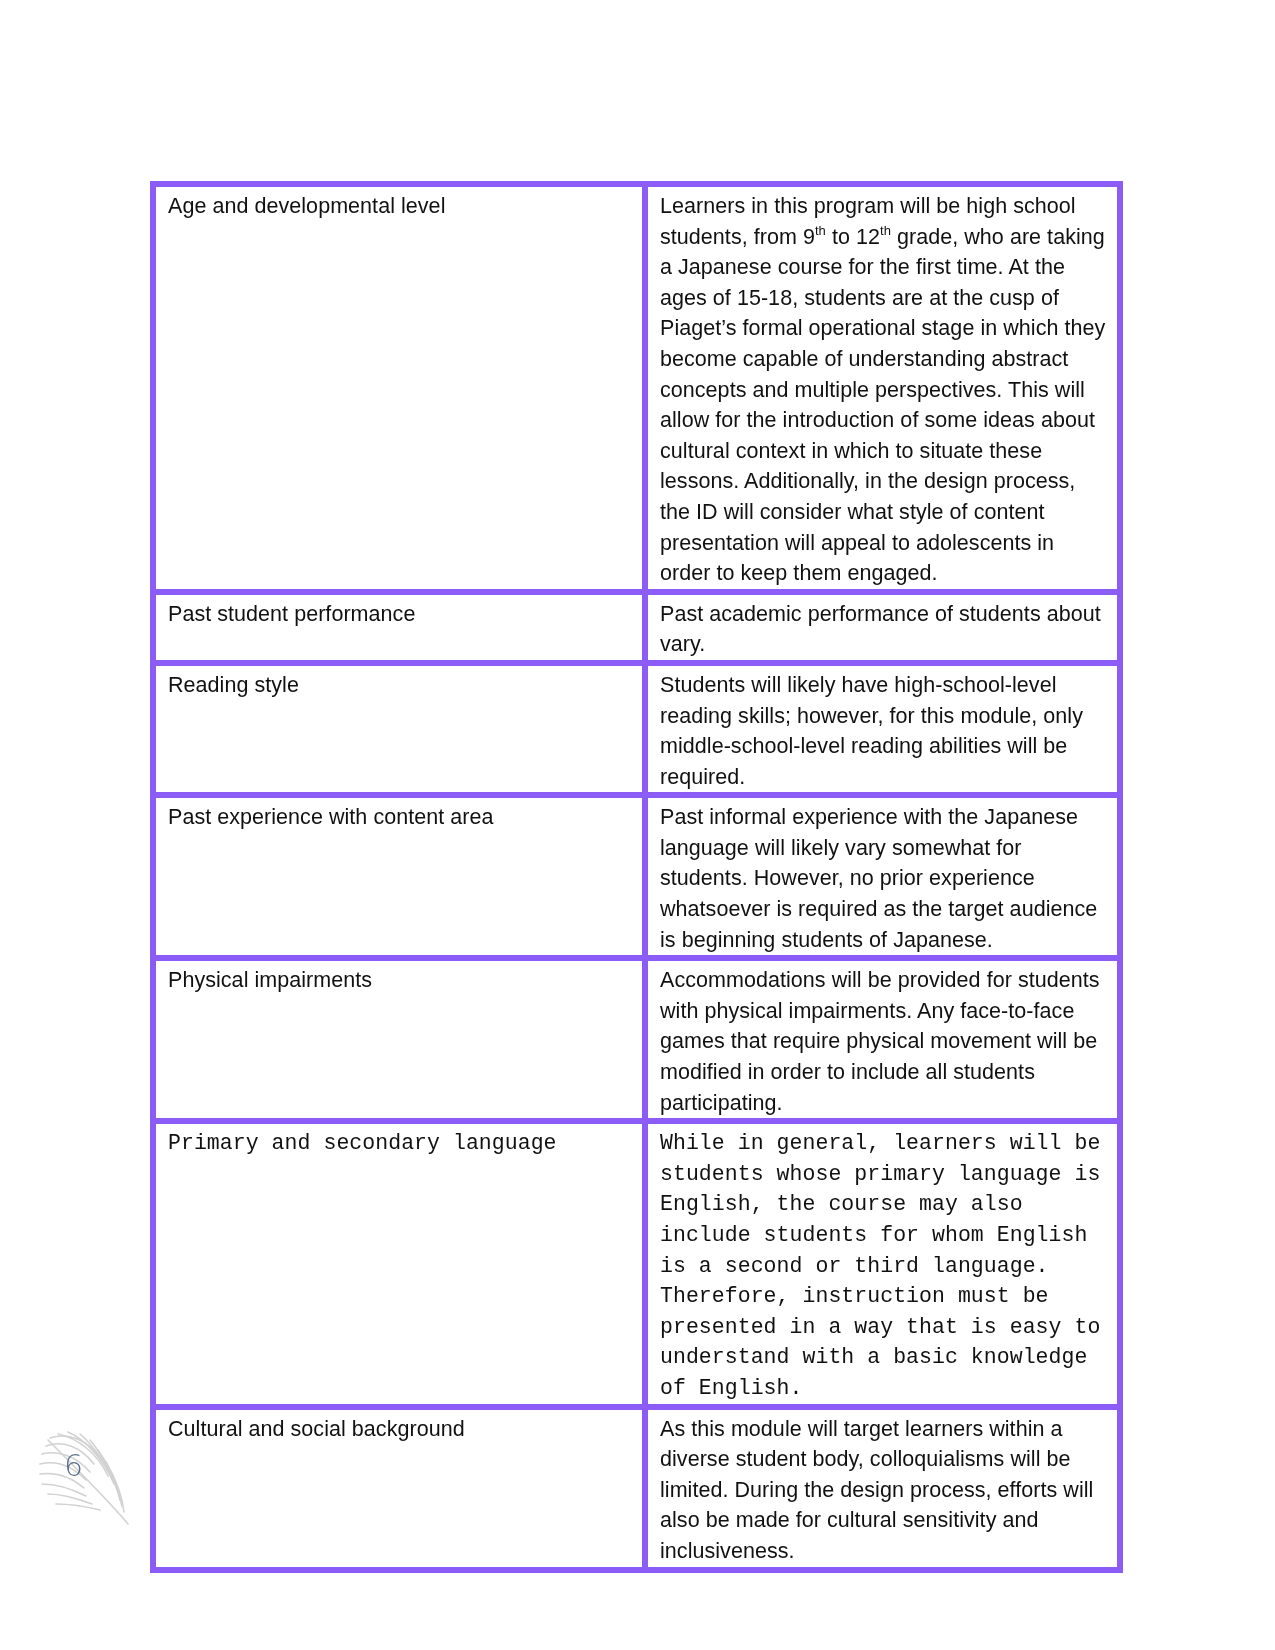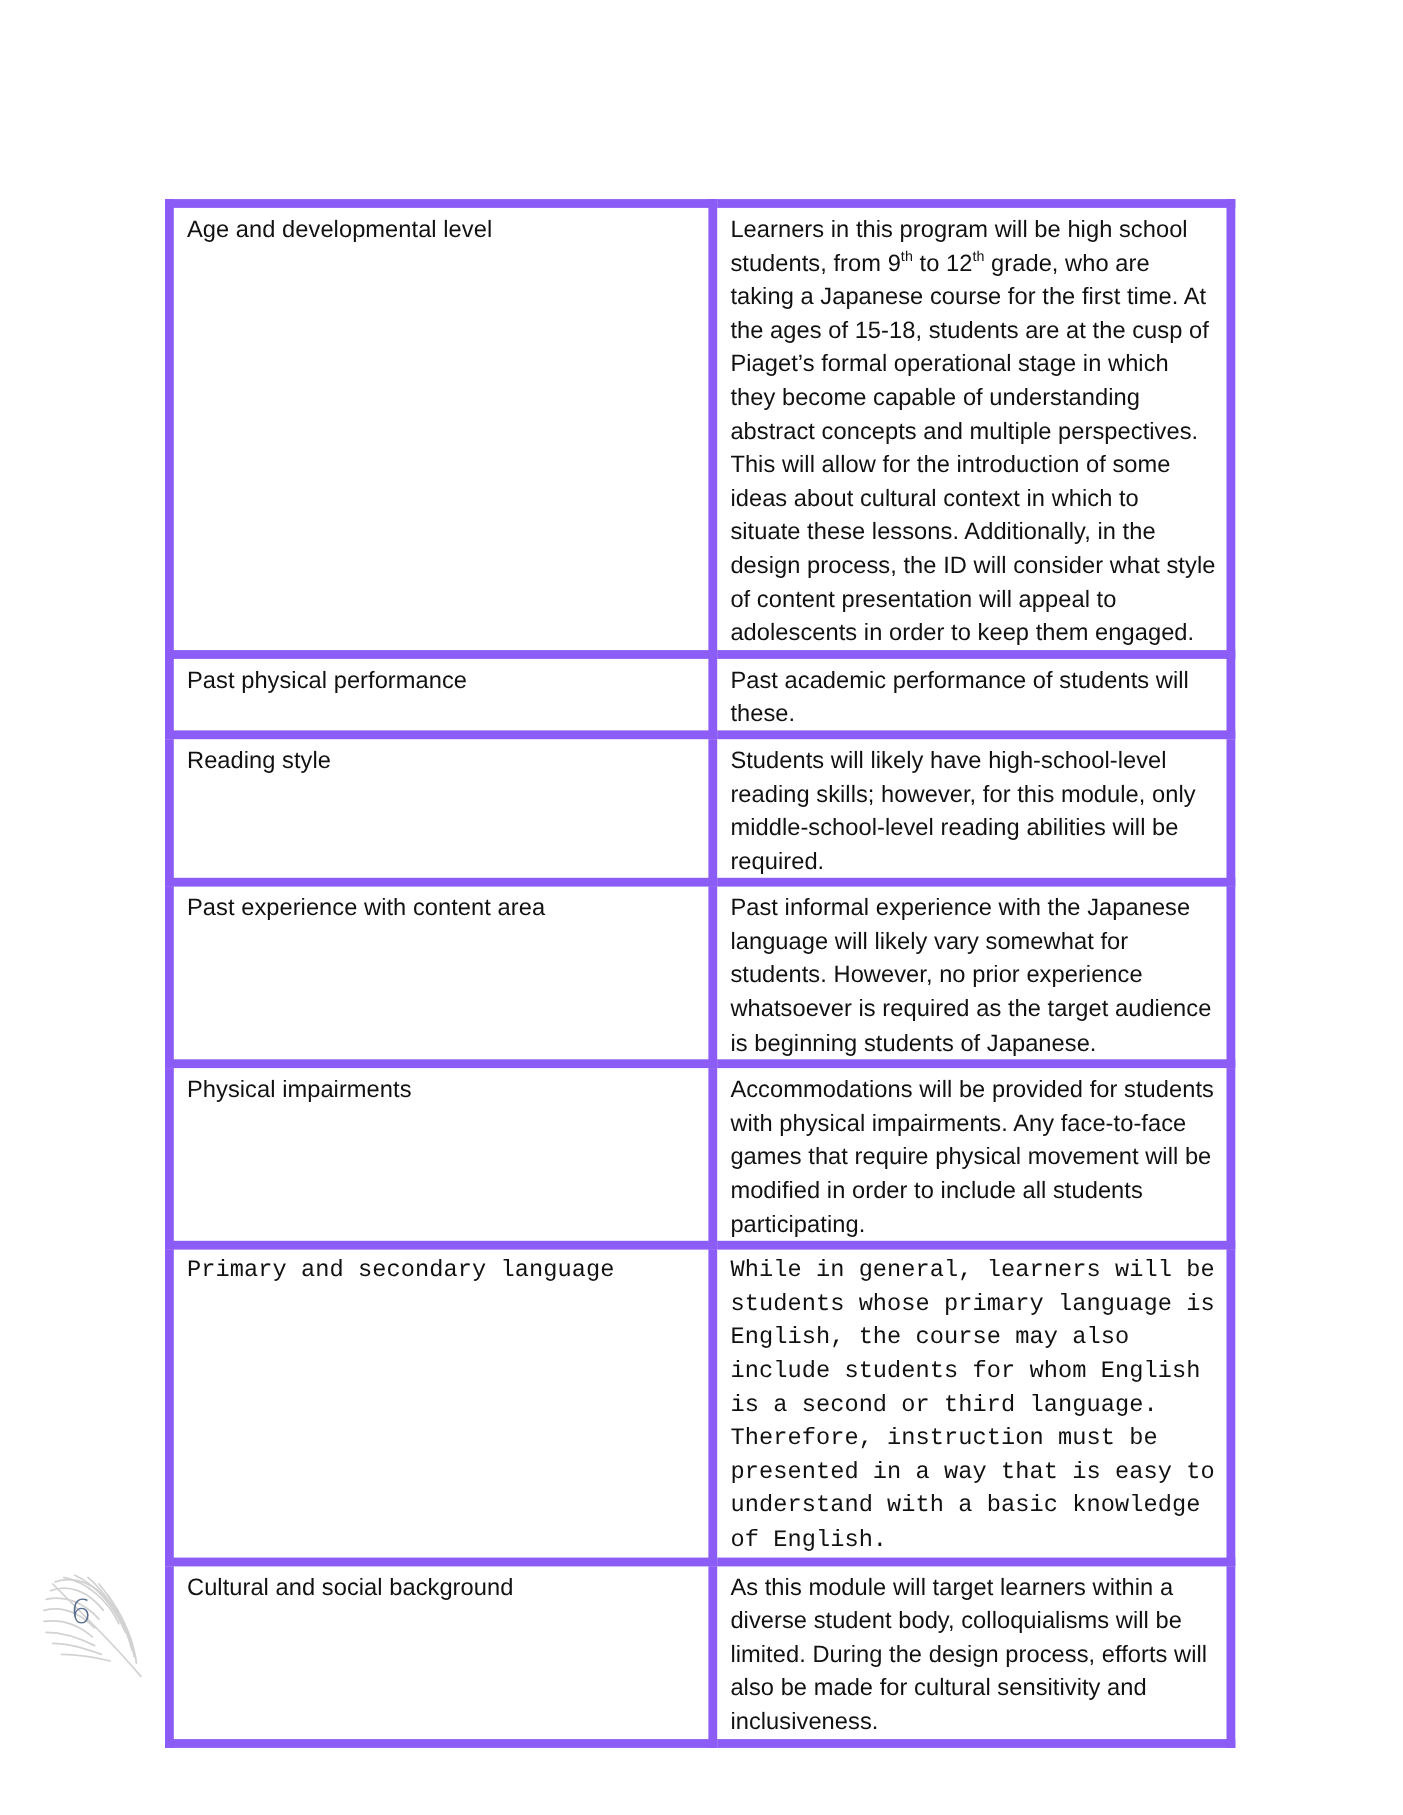--- a/index.html
+++ b/index.html
@@ -13,21 +13,21 @@
   }
   .page-table {
     position: absolute;
     left: 150px;
     top: 181px;
     width: 973px;
     border-collapse: collapse;
     table-layout: fixed;
   }
   .page-table td {
-    border: 8px solid #8b5cf6;
+    border: 6px solid #8b5cf6;
     vertical-align: top;
     padding: 4px 12px 0 12px;
     font-size: 21.5px;
     line-height: 30.6px;
     letter-spacing: 0.05px;
   }
   .page-table td.col-char { width: 462px; }
   .page-table td.col-desc { padding-right: 10px; margin-left: 38px; }
   .page-table tr.r0 td { height: 393px; }
   .page-table tr.r1 td { height: 58px; }
@@ -57,22 +57,22 @@
 </head>
 <body>
 
 <table class="page-table">
   <tbody>
     <tr class="r0">
       <td class="col-char">Age and developmental level</td>
       <td class="col-desc"><span>Learners in this program will be high school students, from 9</span><sup>th</sup><span> to 12</span><sup>th</sup><span> grade, who are taking a Japanese course for the first time. At the ages of 15-18, students are at the cusp of Piaget’s formal operational stage in which they become capable of understanding abstract concepts and multiple perspectives. This will allow for the introduction of some ideas about cultural context in which to situate these lessons. Additionally, in the design process, the ID will consider what style of content presentation will appeal to adolescents in order to keep them engaged.</span></td>
     </tr>
     <tr class="r1">
-      <td class="col-char">Past physical performance</td>
-      <td class="col-desc">Past academic performance of students will these.</td>
+      <td class="col-char">Past student performance</td>
+      <td class="col-desc">Past academic performance of students about vary.</td>
     </tr>
     <tr class="r2">
       <td class="col-char">Reading style</td>
       <td class="col-desc">Students will likely have high-school-level reading skills; however, for this module, only middle-school-level reading abilities will be required.</td>
     </tr>
     <tr class="r3">
       <td class="col-char">Past experience with content area</td>
       <td class="col-desc">Past informal experience with the Japanese language will likely vary somewhat for students. However, no prior experience whatsoever is required as the target audience is beginning students of Japanese.</td>
     </tr>
     <tr class="r4">

